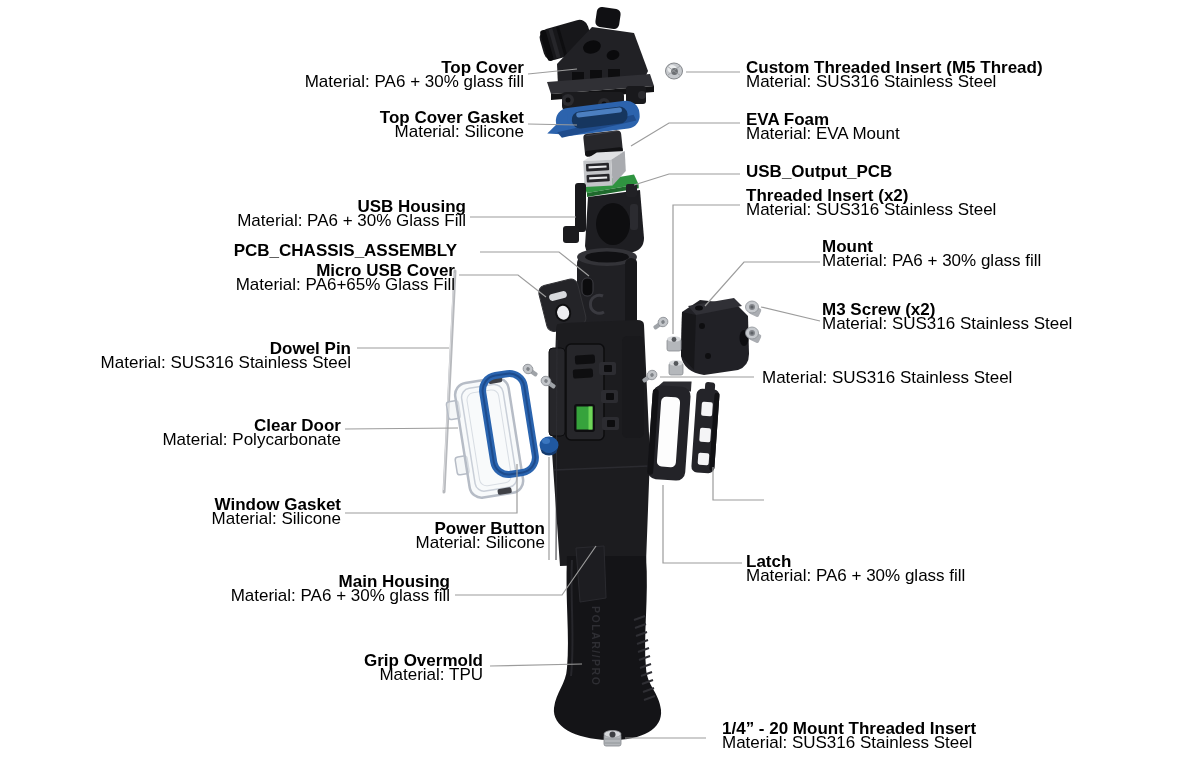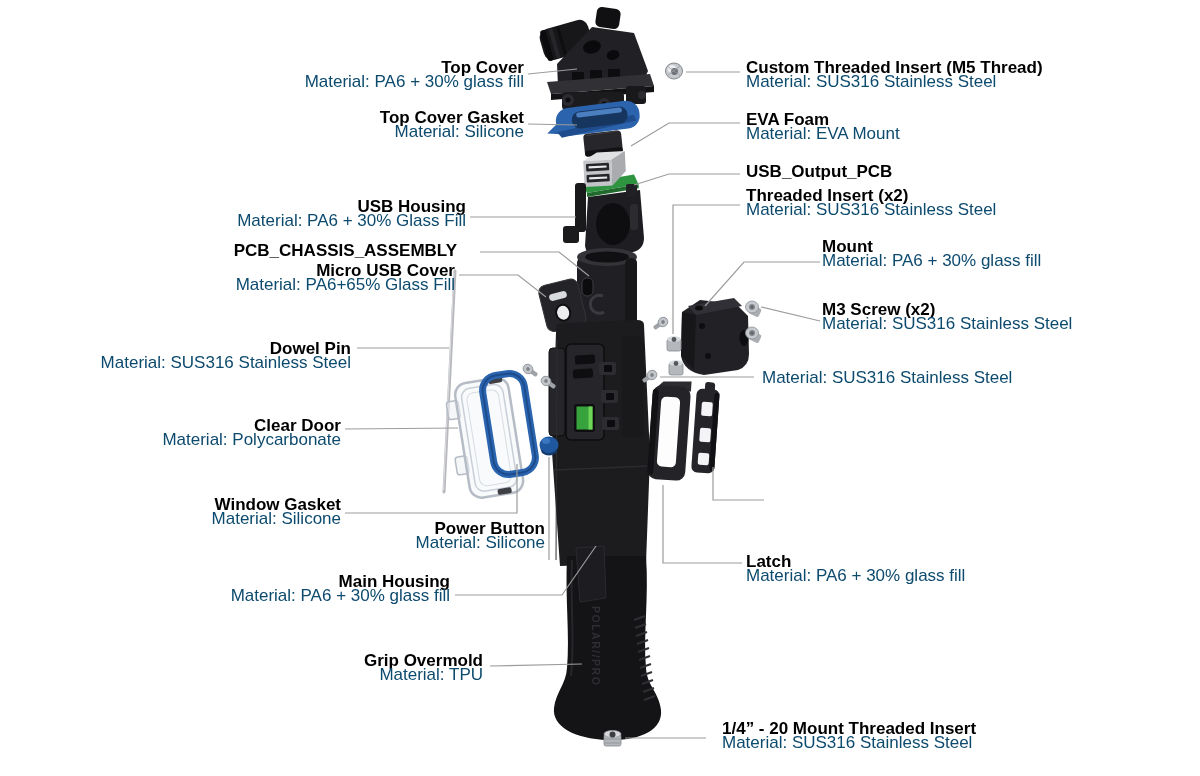--- a/index.html
+++ b/index.html
@@ -1,21 +1,21 @@
 <!DOCTYPE html>
 <html><head>
 <meta charset="utf-8">
 <style>
   html,body{margin:0;padding:0;background:#fff;}
   .canvas{position:relative;width:1200px;height:776px;background:#ffffff;overflow:hidden;
           font-family:"Liberation Sans",sans-serif;}
   .illustration{position:absolute;left:0;top:0;}
   .label{position:absolute;white-space:nowrap;font-size:17px;line-height:14px;color:#000;}
   .label .name{font-weight:700;display:block;}
-  .label .material{display:block;color:#0c4a6e;}
+  .label .material{display:block;color:#000000;}
   .label .material:empty{display:none;}
   .ra{text-align:right;}
 </style>
 </head>
 <body>
 
 <div class="canvas">
 
   <svg class="illustration" width="1200" height="776" viewBox="0 0 1200 776">
 

